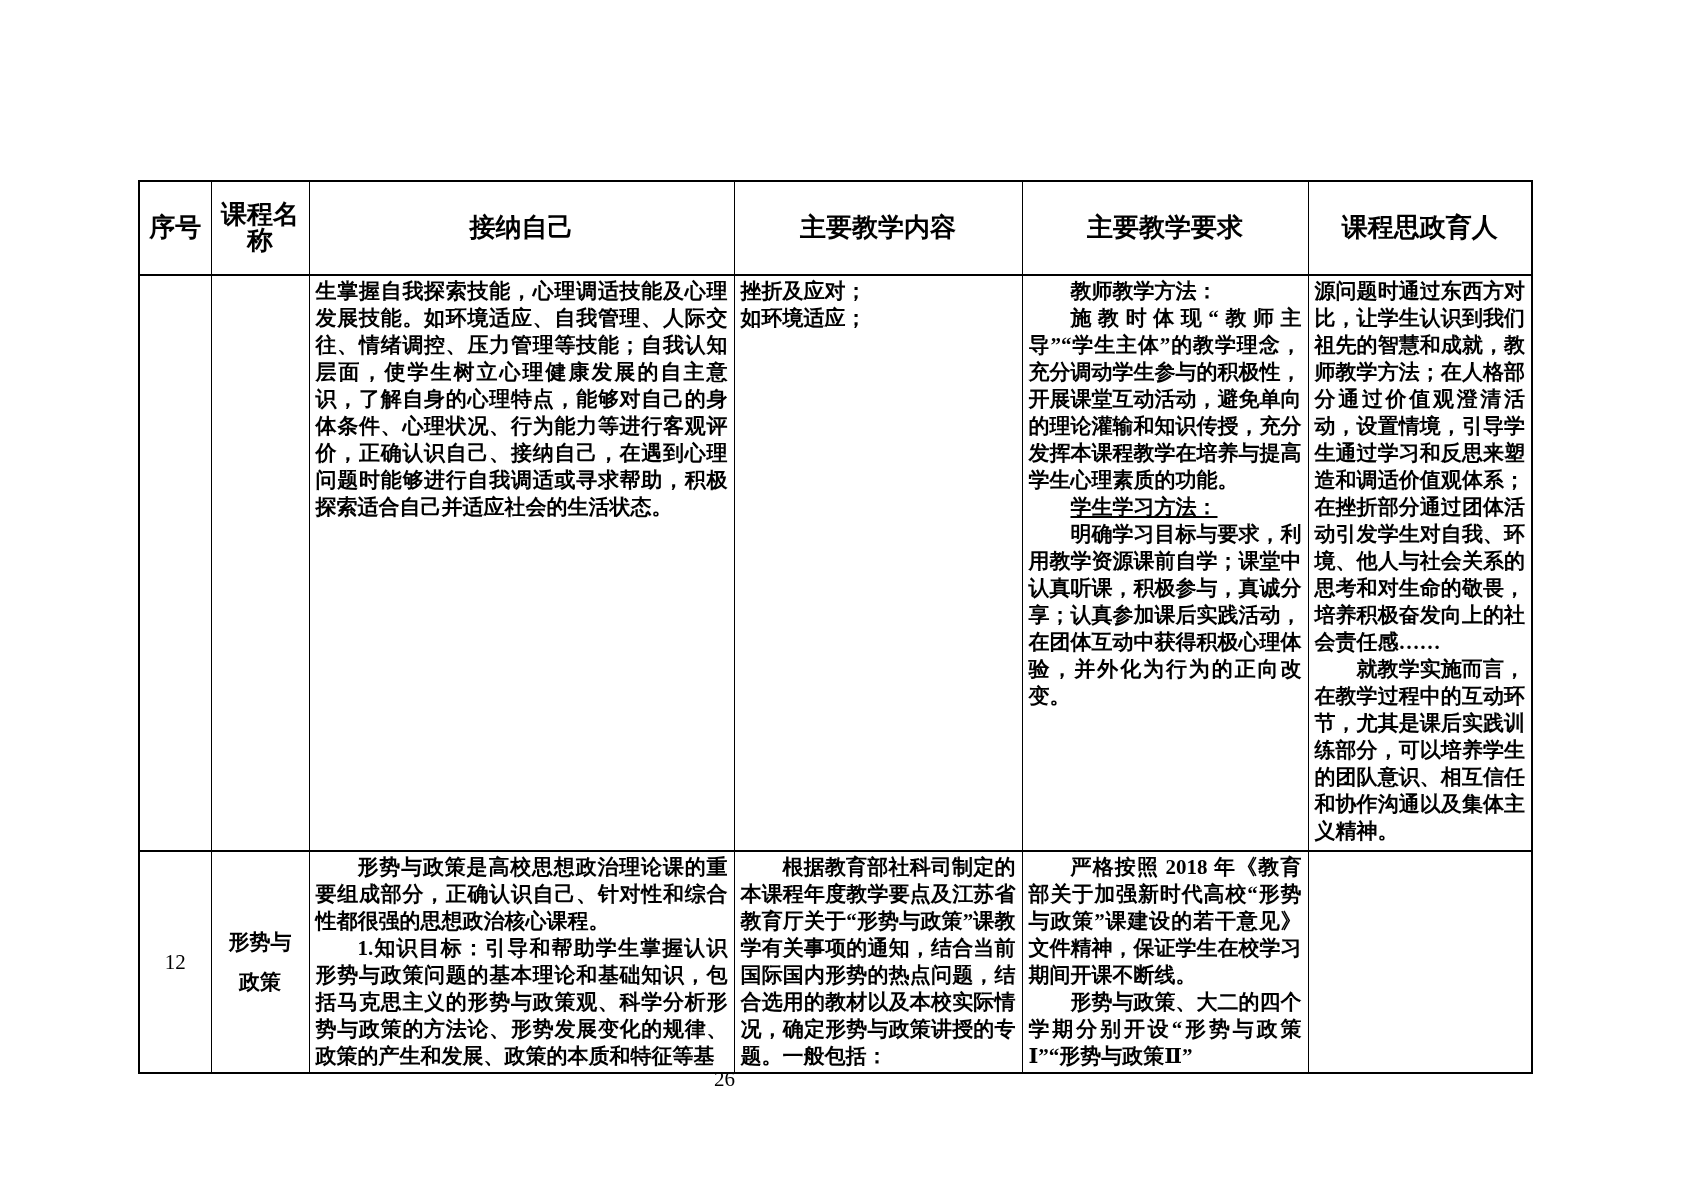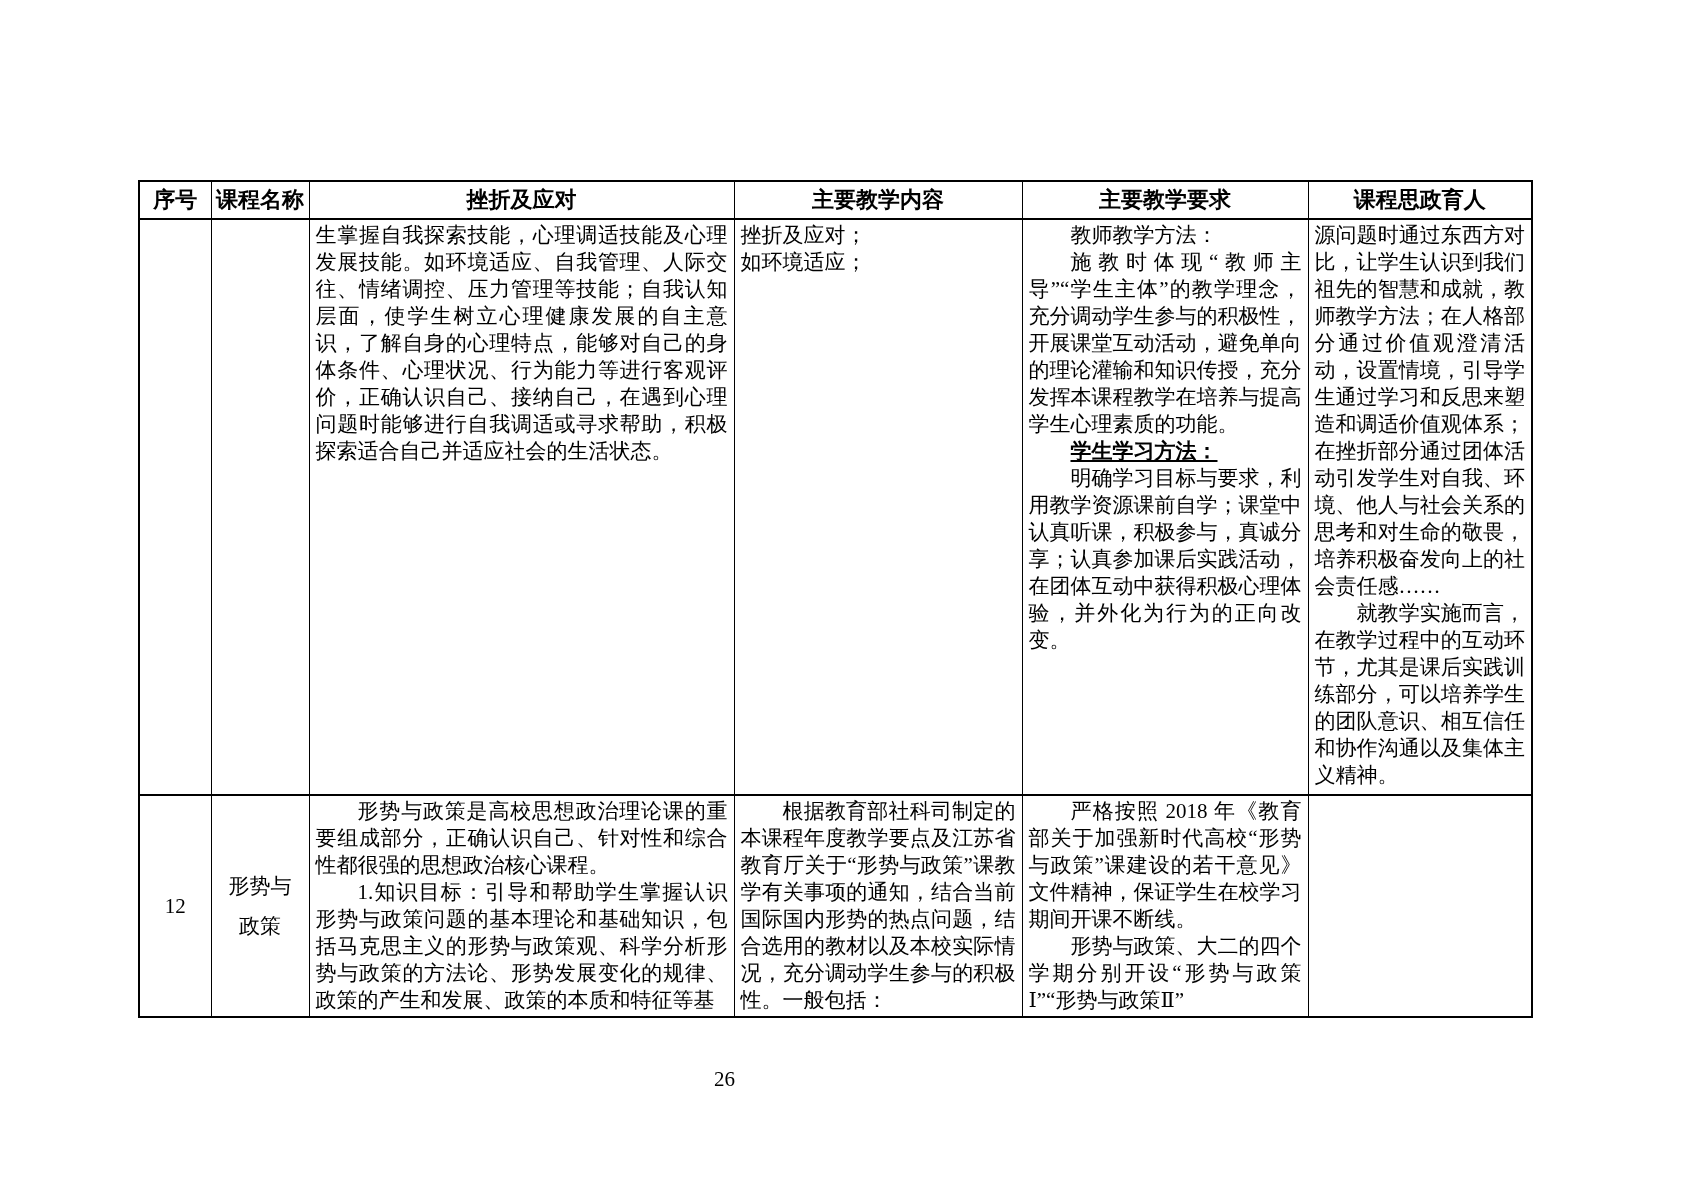--- a/index.html
+++ b/index.html
@@ -28,39 +28,39 @@
   .course-table td {
     border: 1px solid #000;
     padding: 2px 6px;
     font-size: 21px;
     line-height: 27px;
     vertical-align: top;
     overflow: hidden;
   }
   .course-table th {
     font-weight: bold;
-    font-size: 22px;
+    font-size: 26px;
     line-height: 26px;
     text-align: center;
     vertical-align: middle;
     height: 32px;
     border-bottom: 2px solid #000;
-    padding: 2px 2px;
+    padding: 20px 2px;
   }
   tr.row-body-0 { height: 576px; }
   tr.row-body-1 { height: 215px; }
   tr.row-body-1 td { border-top: 2px solid #000; }
   td.cell-center {
     text-align: center;
     vertical-align: middle;
   }
   td.cell-just {
     text-align: justify;
   }
-  p { margin: 0; }
+  p { margin: 0; font-weight: bold; }
   .indent { text-indent: 2em; }
   .bold { font-weight: bold; text-decoration: underline; }
   .name-line { line-height: 40px; }
   .page-number {
     position: absolute;
     top: 1066px;
     left: 0;
     width: 1449px;
     text-align: center;
     font-size: 21px;
@@ -78,21 +78,21 @@
       <col style="width:98px">
       <col style="width:425px">
       <col style="width:288px">
       <col style="width:286px">
       <col style="width:224px">
     </colgroup>
     <thead>
       <tr>
         <th>序号</th>
         <th>课程名称</th>
-        <th>挫折及应对</th>
+        <th>接纳自己</th>
         <th>主要教学内容</th>
         <th>主要教学要求</th>
         <th>课程思政育人</th>
       </tr>
     </thead>
     <tbody>
       <tr class="row-body-0">
         <td class="cell-center"></td>
         <td class="cell-center"></td>
         <td class="cell-just">
@@ -117,21 +117,21 @@
         <td class="cell-center">12</td>
         <td class="cell-center">
           <p class="name-line">形势与</p>
           <p class="name-line">政策</p>
         </td>
         <td class="cell-just">
           <p class="indent">形势与政策是高校思想政治理论课的重要组成部分，正确认识自己、针对性和综合性都很强的思想政治核心课程。</p>
           <p class="indent">1.知识目标：引导和帮助学生掌握认识形势与政策问题的基本理论和基础知识，包括马克思主义的形势与政策观、科学分析形势与政策的方法论、形势发展变化的规律、政策的产生和发展、政策的本质和特征等基</p>
         </td>
         <td class="cell-just">
-          <p class="indent">根据教育部社科司制定的本课程年度教学要点及江苏省教育厅关于“形势与政策”课教学有关事项的通知，结合当前国际国内形势的热点问题，结合选用的教材以及本校实际情况，充分调动学生参与的积极性。一般包括：</p>
+          <p class="indent">根据教育部社科司制定的本课程年度教学要点及江苏省教育厅关于“形势与政策”课教学有关事项的通知，结合当前国际国内形势的热点问题，结合选用的教材以及本校实际情况，确定形势与政策讲授的专题。一般包括：</p>
         </td>
         <td class="cell-just">
           <p class="indent">严格按照 2018 年《教育部关于加强新时代高校“形势与政策”课建设的若干意见》文件精神，保证学生在校学习期间开课不断线。</p>
           <p class="indent">形势与政策、大二的四个学期分别开设“形势与政策Ⅰ”“形势与政策Ⅱ”</p>
         </td>
         <td></td>
       </tr>
     </tbody>
   </table>
 

